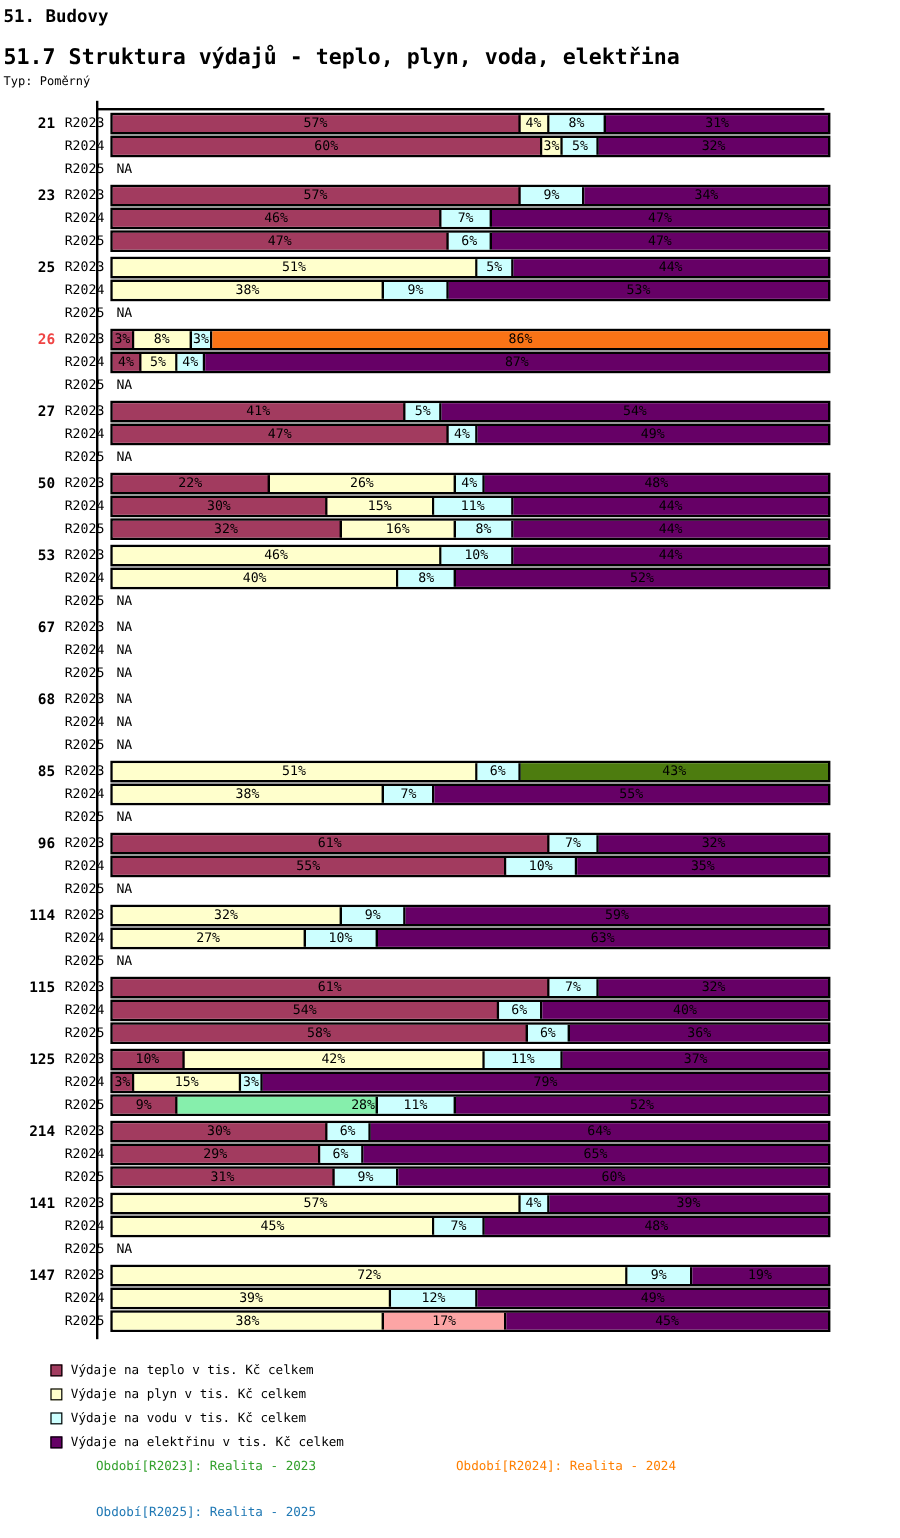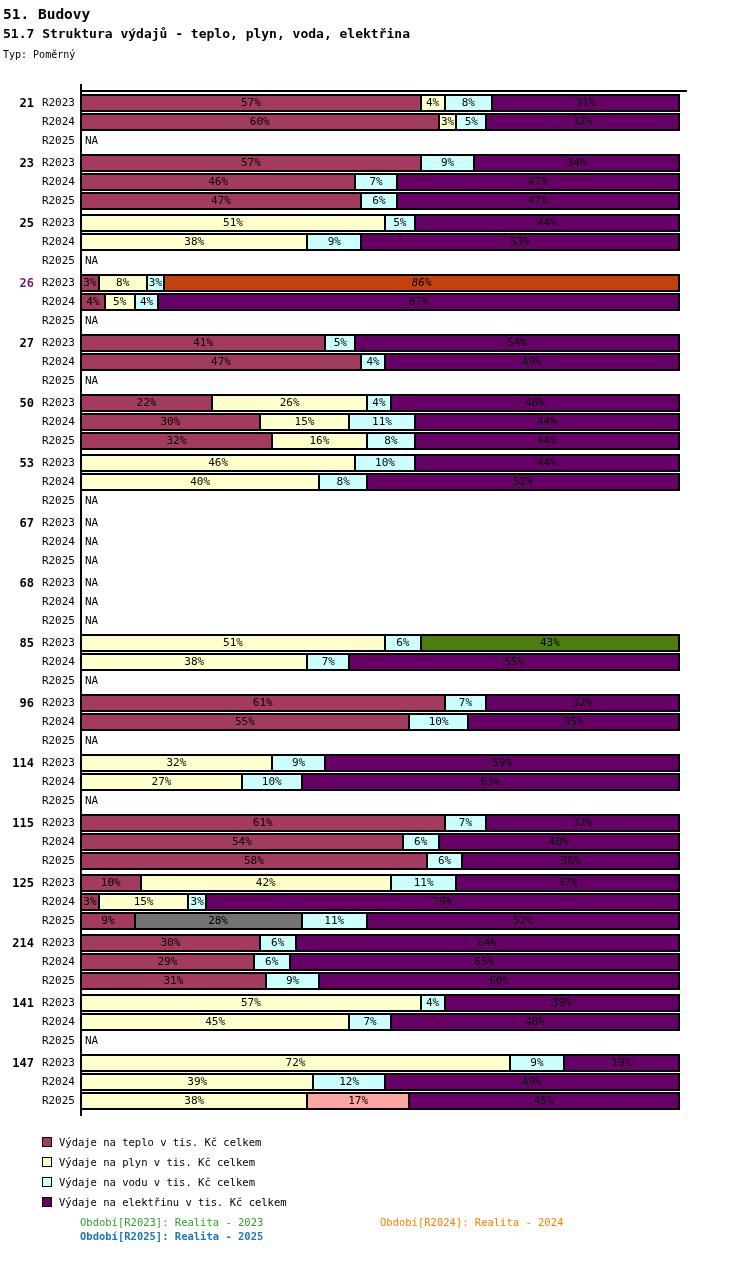--- a/index.html
+++ b/index.html
@@ -9,25 +9,25 @@
     font-family:"DejaVu Sans Mono", monospace;
     color:#000;
     position:relative;
     overflow:hidden;
   }
   .page { position:relative; width:750px; height:1282px; }
 
   
   .hdr { position:absolute; left:3px; top:5px; }
   .title    { font-size:14.5px; font-weight:bold; line-height:18px; white-space:nowrap; }
-  .subtitle { font-size:13px; font-weight:bold; line-height:18px; margin-top:2px; white-space:nowrap;text-align:center; }
+  .subtitle { font-size:18px; font-weight:bold; line-height:18px; margin-top:16px; white-space:nowrap;text-align:center; }
   .typelab  { font-size:10px; line-height:12px; margin-top:6px; white-space:nowrap; }
 
   
-  .chart { position:absolute; left:0; top:90px; width:750px; }
+  .chart { position:absolute; left:0; top:90px; width:750px;padding-left:12px; }
   .axis-top { position:absolute; left:80px; top:0; width:607px; height:2px; background:#000; }
   .axis-left { position:absolute; left:80px; top:-6px; width:2px; height:1032px; background:#000; }
   .groups { position:relative; padding-top:4px; }
   .group { margin-bottom:3px; }
   .row { display:flex; height:19px; align-items:flex-start; }
   .glabel { width:34px; text-align:right; font-weight:bold; font-size:12px; line-height:18px; }
   .rlabel { width:46px; text-align:right; font-size:11px; line-height:18px; padding-right:5px; }
   .area { width:600px; position:relative; }
   .bar { height:18px; width:600px; display:flex; border:2px solid #000; background:#fff; }
   .seg { display:flex; align-items:center; justify-content:center; border-right:2px solid #000; overflow:visible; }
@@ -39,21 +39,21 @@
   .legend { position:absolute; left:42px; top:1132px; }
   .legend-item { display:flex; align-items:center; height:20px;text-align:right; }
   .swatch { width:10px; height:10px; border:1.5px solid #000; margin-right:7px; flex:none; }
   .legend-label { font-size:10.5px; white-space:nowrap; }
 
   
   .footer { position:absolute; left:0; top:1216px; width:750px; }
   .period { position:absolute; font-size:10.5px; white-space:nowrap; }
   .period-0 { left:80px;  top:0; }
   .period-1 { left:380px; top:0; }
-  .period-2 { left:80px;  top:14px;font-weight:bold; }
+  .period-2 { left:80px;  top:38px; }
 </style>
 </head>
 <body>
 
 <div class="page">
 
   <div class="hdr">
     <div class="title">51. Budovy</div>
     <div class="subtitle">51.7 Struktura výdajů - teplo, plyn, voda, elektřina</div>
     <div class="typelab">Typ: Poměrný</div>
@@ -203,34 +203,34 @@
           <div class="row">
             <div class="glabel"></div>
             <div class="rlabel">R2025</div>
             <div class="area">
               <div class="na">NA</div>
             </div>
           </div>
         </div>
         <div class="group">
           <div class="row">
-            <div class="glabel" style="color: #701a75;">26</div>
+            <div class="glabel" style="color: #ef4444;">26</div>
             <div class="rlabel">R2023</div>
             <div class="area">
               <div class="bar">
                 <div class="seg" style="width: 3%; background-color: rgb(162, 59, 95);">
                   <span class="pct">3%</span>
                 </div>
                 <div class="seg" style="width: 8%; background-color: rgb(255, 255, 204);">
                   <span class="pct">8%</span>
                 </div>
                 <div class="seg" style="width: 3%; background-color: rgb(204, 255, 255);">
                   <span class="pct">3%</span>
                 </div>
-                <div class="seg" style="width: 86%; background-color: #c2410c; font-style: italic;">
+                <div class="seg" style="width: 86%; background-color: #f97316;">
                   <span class="pct">86%</span>
                 </div>
               </div>
             </div>
           </div>
           <div class="row">
             <div class="glabel"></div>
             <div class="rlabel">R2024</div>
             <div class="area">
               <div class="bar">
@@ -675,21 +675,21 @@
             </div>
           </div>
           <div class="row">
             <div class="glabel"></div>
             <div class="rlabel">R2025</div>
             <div class="area">
               <div class="bar">
                 <div class="seg" style="width: 9%; background-color: rgb(162, 59, 95);">
                   <span class="pct">9%</span>
                 </div>
-                <div class="seg" style="width: 28%; background-color: #737373;">
+                <div class="seg" style="width: 28%; background-color: #86efac; justify-content: flex-end;">
                   <span class="pct">28%</span>
                 </div>
                 <div class="seg" style="width: 11%; background-color: rgb(204, 255, 255);">
                   <span class="pct">11%</span>
                 </div>
                 <div class="seg" style="width: 52%; background-color: rgb(102, 0, 102);">
                   <span class="pct">52%</span>
                 </div>
               </div>
             </div>

